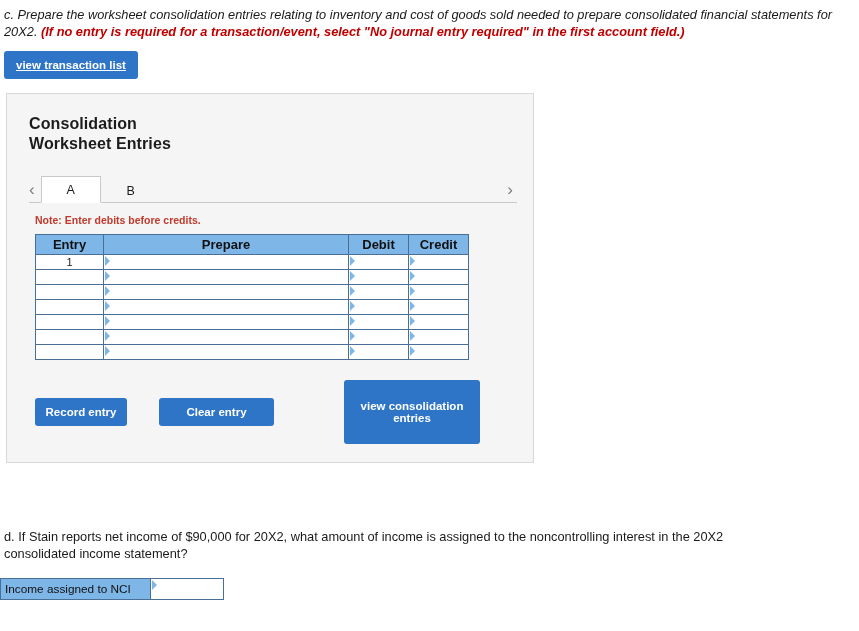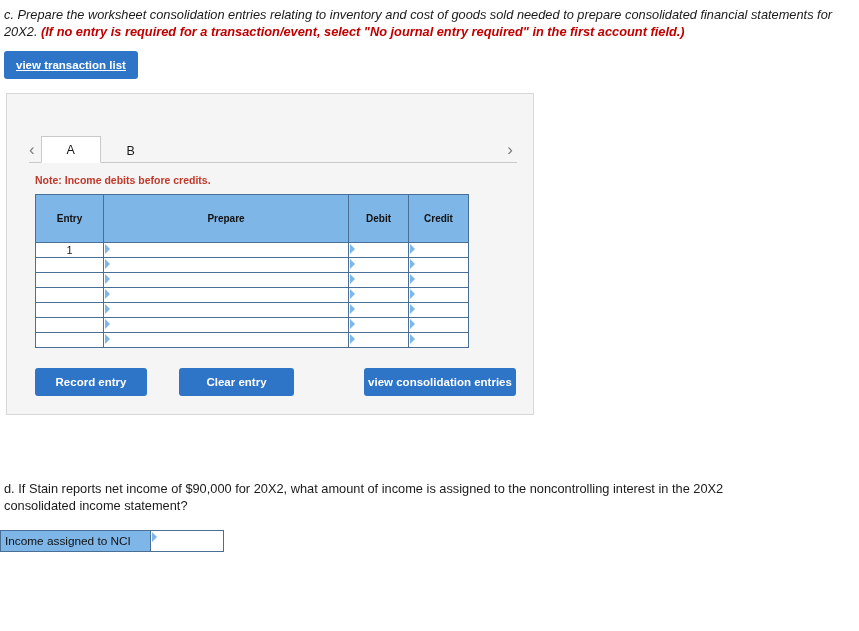--- a/index.html
+++ b/index.html
@@ -118,24 +118,24 @@
   table.entries {
     margin: 8px 0 0 28px;
     border-collapse: collapse;
     table-layout: fixed;
     width: 433px;
   }
   table.entries th {
     background: #7eb6e8;
     border: 1px solid #4a6f96;
     color: #111111;
-    font-size: 10px;
+    font-size: 13px;
     font-weight: bold;
     height: 17px;
-    padding: 15px 0;
+    padding: 1px 0;
   }
   table.entries td {
     border: 1px solid #4a6f96;
     background: #ffffff;
     height: 14px;
     padding: 0;
     position: relative;
   }
   td.entry-col {
     text-align: center;
@@ -151,32 +151,32 @@
     border-top: 5px solid transparent;
     border-bottom: 5px solid transparent;
     border-left: 5px solid #7eb6e8;
   }
   .btn-row {
     margin: 20px 0 0 28px;
     display: flex;
     align-items: center;
   }
   #record-entry-button {
-    width: 112px;
+    width: 92px;
     padding: 8px 0;
     margin-right: 32px;
   }
   #clear-entry-button {
     width: 115px;
     padding: 8px 12px;
     margin-right: 70px;
   }
   #view-consolidation-entries-button {
-    width: 152px;
-    padding: 8px 0;
+    width: 136px;
+    padding: 20px 0;
   }
   .question-d {
     margin: 65px 0 0 4px;
     line-height: 1.35;
     font-size: 12.8px;
     width: 740px;
   }
   .nci-row {
     margin: 16px 0 0 0;
     display: flex;
@@ -206,31 +206,33 @@
 <div class="question-block">
   <span>c. Prepare the worksheet consolidation entries relating to inventory and cost of goods sold needed to prepare consolidated financial statements for 20X2. </span><span class="bold-red">(If no entry is required for a transaction/event, select "No journal entry required" in the first account field.)</span>
 </div>
 
 <div class="view-transaction-wrap">
   <button class="btn btn-blue" id="view-transaction-list">view transaction list</button>
 </div>
 
 <div class="panel">
   <div class="panel-title">
+    <div>Consolidation</div>
+    <div>Worksheet Entries</div>
   </div>
 
   <div class="tabs-row">
     <span class="arrow">‹</span>
     <div class="tab active">A</div>
     <div class="tab">B</div>
     <span class="arrow arrow-right">›</span>
   </div>
 
 
-  <div class="note">Note: Income debits before credits.</div>
+  <div class="note">Note: Enter debits before credits.</div>
 
   <table class="entries">
     <colgroup>
       <col style="width:68px">
       <col style="width:245px">
       <col style="width:60px">
       <col style="width:60px">
     </colgroup>
     <thead>
       <tr>

